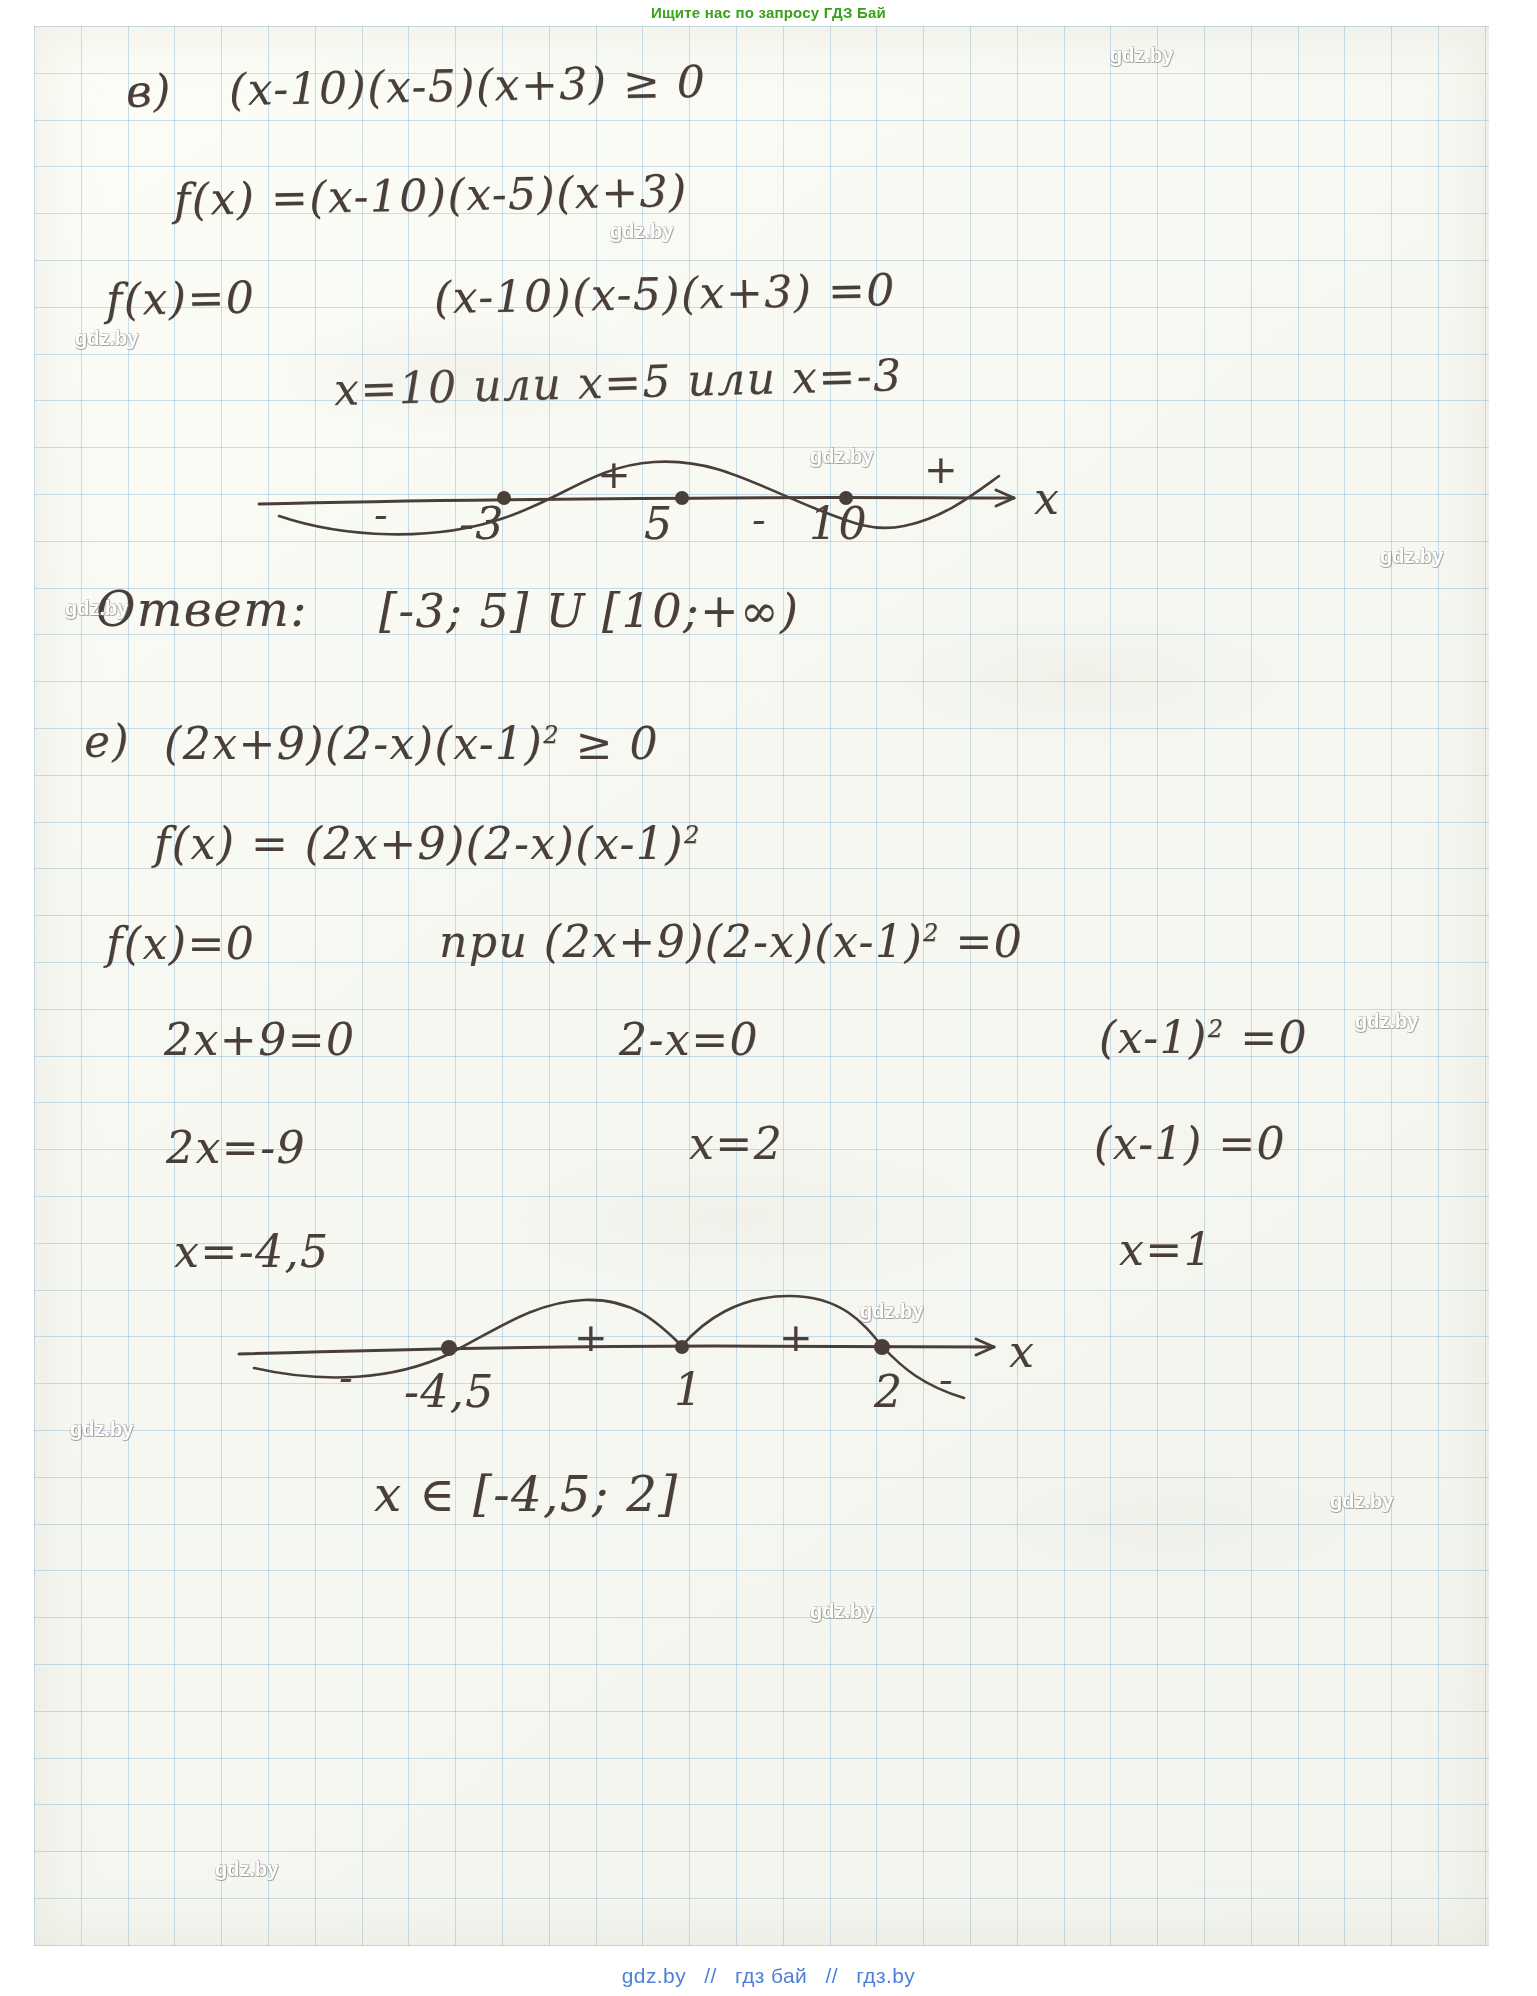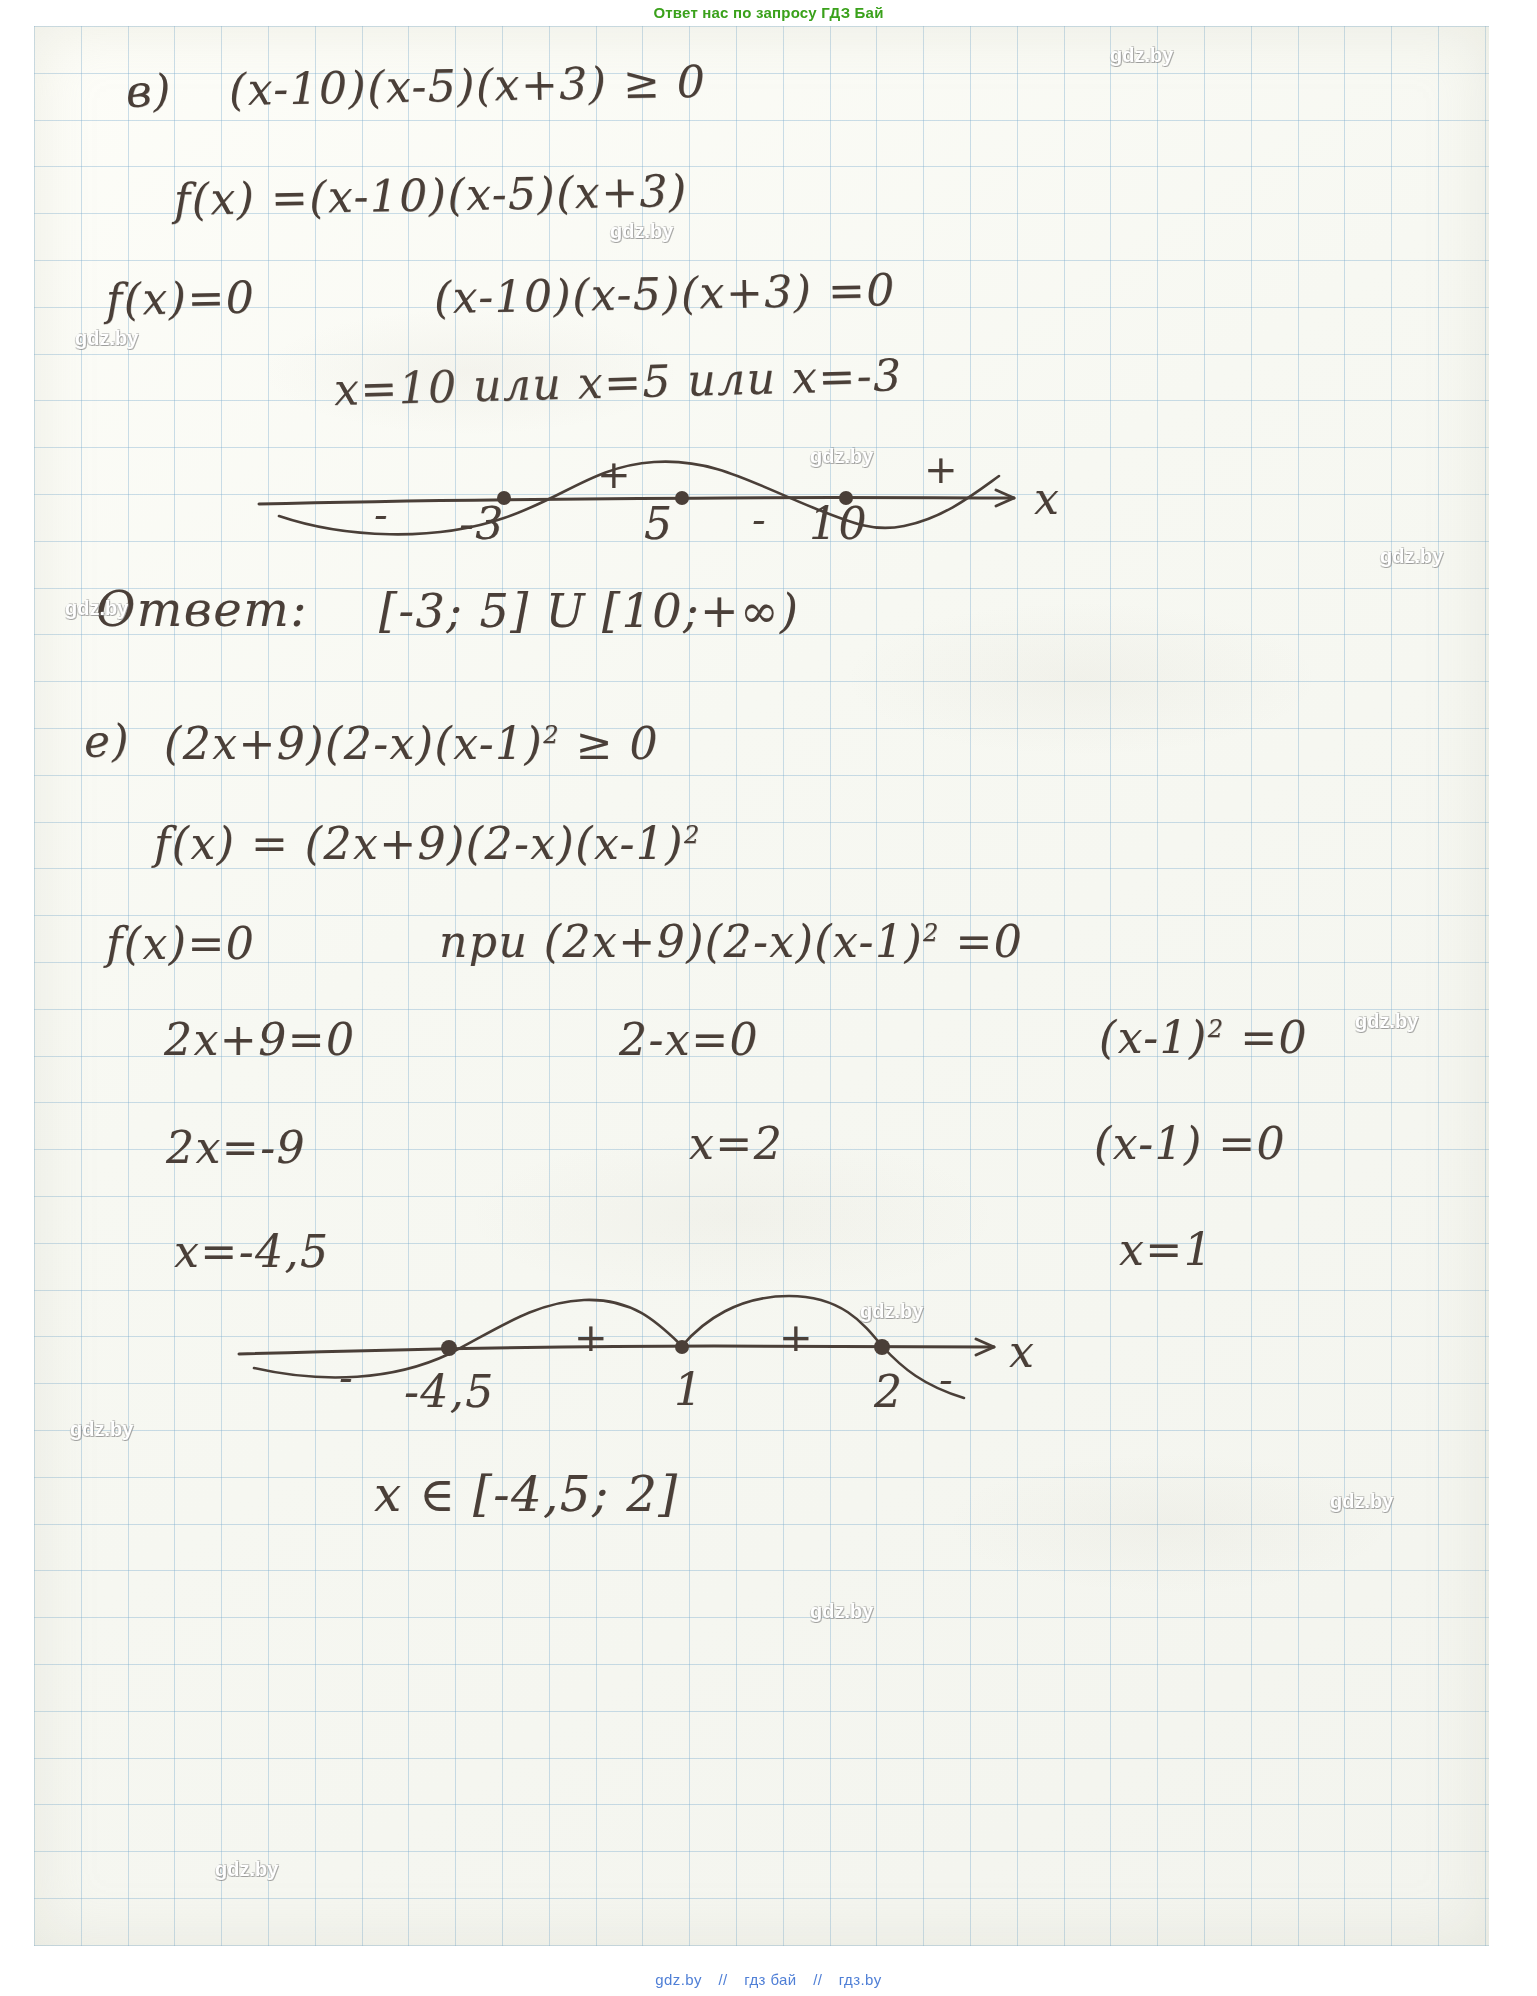--- a/index.html
+++ b/index.html
@@ -31,21 +31,21 @@
     letter-spacing: 0.2px;
   }
   .bottom-banner {
     position: absolute;
     bottom: 8px;
     left: 0;
     width: 100%;
     text-align: center;
     color: #4f7fd6;
     font-family: "Liberation Sans", sans-serif;
-    font-size: 15px;
+    font-size: 21px;
     letter-spacing: 0.4px;
   }
   .bottom-banner span { margin: 0 6px; }
 
   
   .page {
     position: absolute;
     left: 34px;
     top: 26px;
     width: 1455px;
@@ -106,21 +106,21 @@
   }
 
   
   .axis {
     position: absolute;
   }
 </style>
 </head>
 <body>
 
-<div class="top-banner">Ответ нас по запросу ГДЗ Бай</div>
+<div class="top-banner">Ищите нас по запросу ГДЗ Бай</div>
 
 <div class="page">
 
   <div class="hw s2" style="left:92px; top:40px; transform: rotate(-2deg);">в)</div>
   <div class="hw s2" style="left:195px; top:38px; transform: rotate(-1deg);">(x-10)(x-5)(x+3) ≥ 0</div>
 
   <div class="hw s2" style="left:140px; top:148px; transform: rotate(-1deg);">f(x) =(x-10)(x-5)(x+3)</div>
 
   <div class="hw s2" style="left:72px; top:248px; transform: rotate(-1deg);">f(x)=0</div>
   <div class="hw s2" style="left:400px; top:246px; transform: rotate(-1deg);">(x-10)(x-5)(x+3) =0</div>

